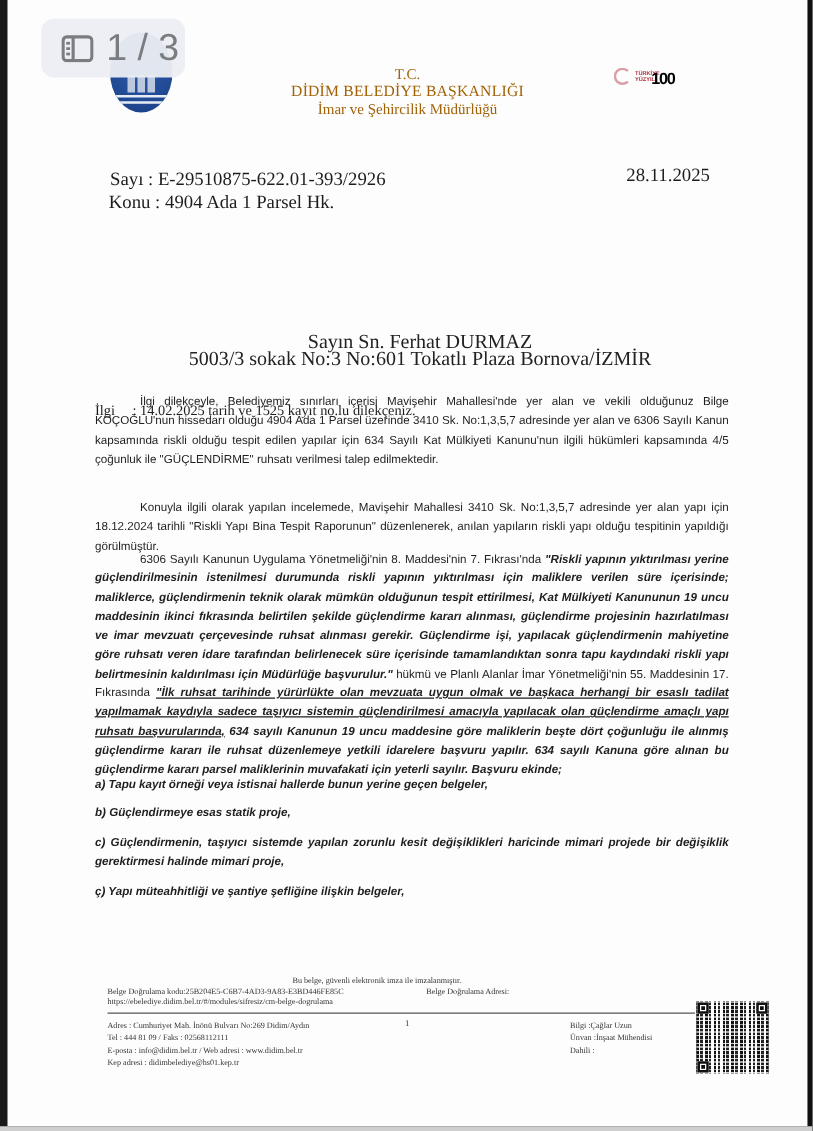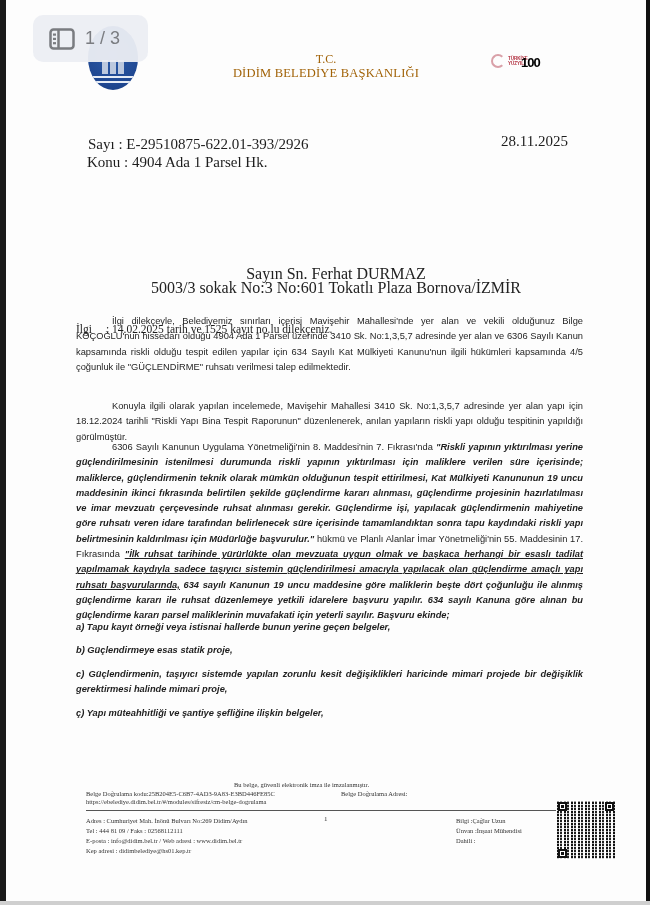--- a/index.html
+++ b/index.html
@@ -21,21 +21,21 @@
 
     
     .page-counter {
       position: absolute; left: 33px; top: 15px; width: 115px; height: 47px;
       background: rgba(236,238,243,0.95);
       border-radius: 10px;
       display: flex; align-items: center; gap: 10px;
       padding-left: 16px; box-sizing: border-box;
       z-index: 5;
       font-family: "Liberation Sans", sans-serif;
-      color: #7a7c80; font-size: 18px;
+      color: #7a7c80; font-size: 30px;
     }
     .page-counter svg { display:block; }
 
     
     .logo {
       position: absolute; left: 82px; top: 26px; width: 50px; height: 64px;
       border-radius: 50%/50%;
       background: radial-gradient(circle at 50% 45%, #2c5aa8 0%, #1f4791 70%, #163a7d 100%);
       overflow: hidden;
     }
@@ -133,20 +133,21 @@
         <span></span>
         <span></span>
       </div>
     <div class="wave" style="top:50px"></div>
     <div class="wave" style="top:55px"></div>
   </div>
 
   <div class="header-center">
     <div class="tc">T.C.</div>
     <div class="org">DİDİM BELEDİYE BAŞKANLIĞI</div>
+    <div class="dept">İmar ve Şehircilik Müdürlüğü</div>
   </div>
 
   <div class="badge-turkiye">
     <div class="moon"></div>
     <div>
       <div>TÜRKİYE</div>
       <div>YÜZYILI</div>
     </div>
   </div>
   <div class="badge-100">

